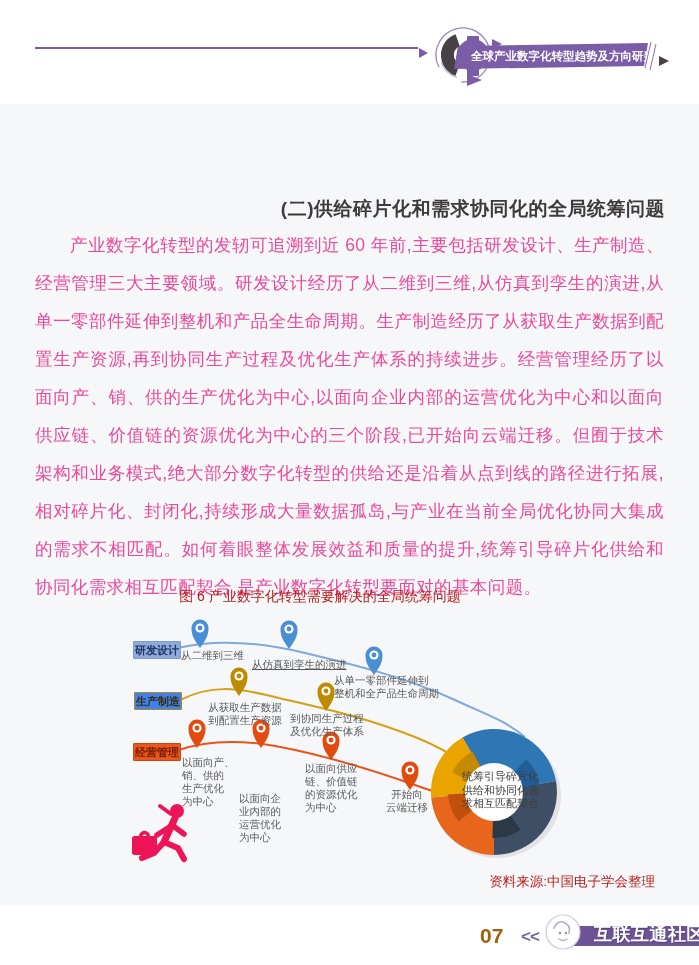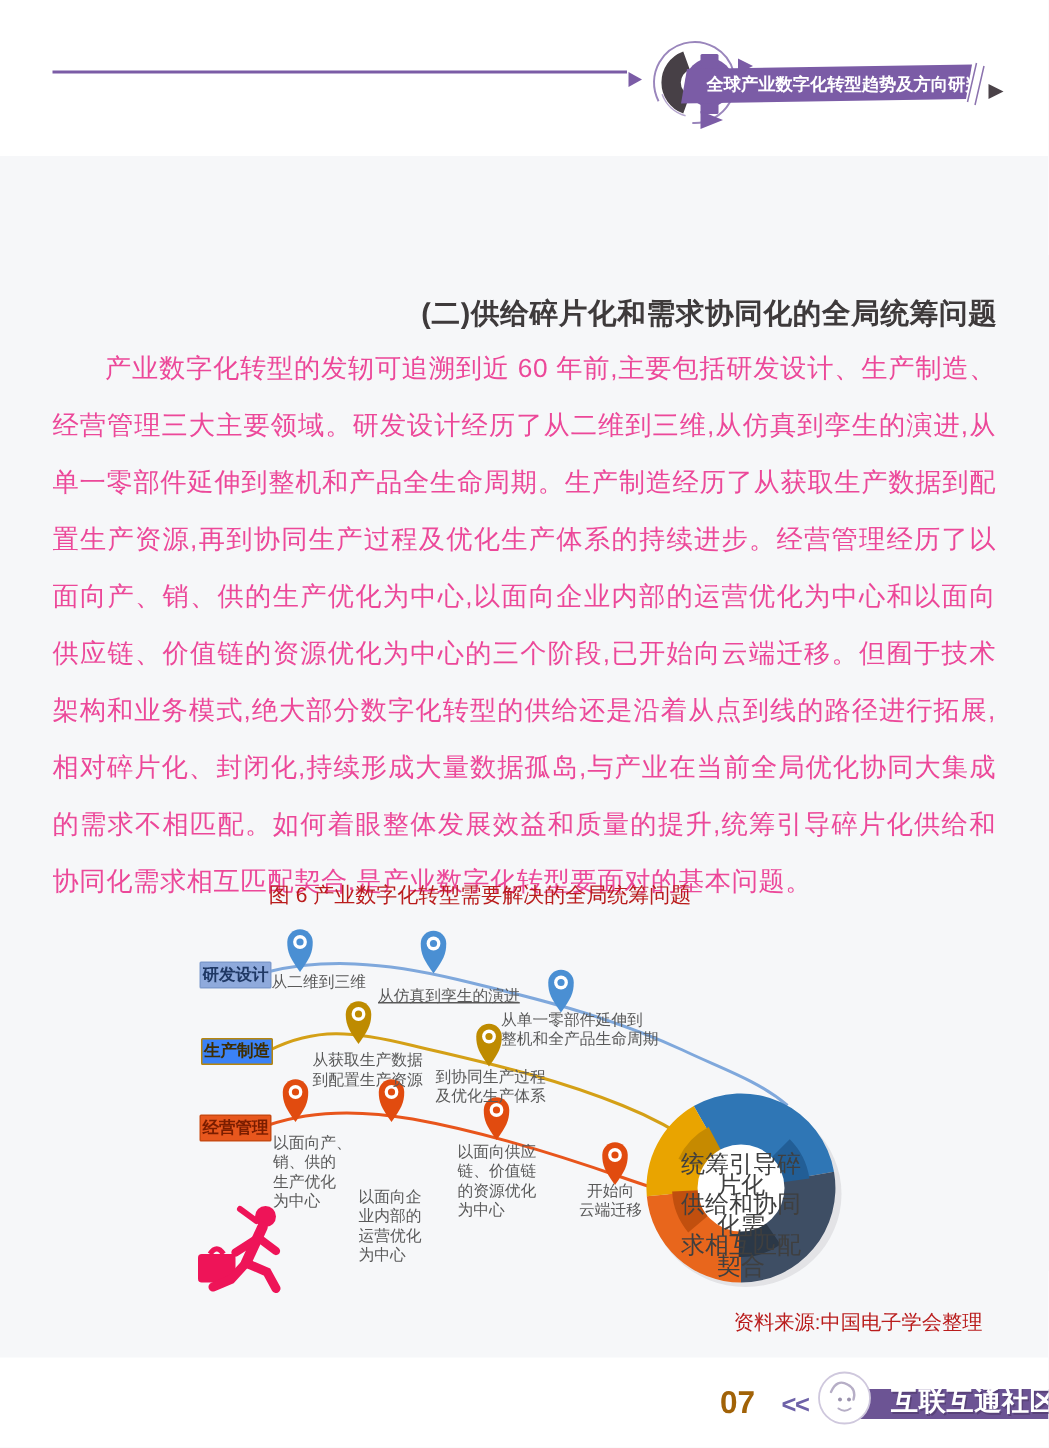--- a/index.html
+++ b/index.html
@@ -25,22 +25,22 @@
   .diagram{left:125px;top:615px;width:450px;height:255px;}
   .rowlabel{
     position:absolute;width:46px;height:16px;line-height:16px;text-align:center;
     font-size:11px;font-weight:bold;border-radius:1px;
   }
   .lbl-rd{left:8px;top:26px;background:#8FAADC;color:#1F3864;border:1px solid #7E9BCE;}
   .lbl-mf{left:9px;top:77px;background:#3b82f6;color:#3F2D00;border:1px solid #B8860B;}
   .lbl-om{left:8px;top:128px;background:#E8571D;color:#7A1D00;border:1px solid #C94A12;}
   .mst{position:absolute;font-size:10.5px;line-height:13px;color:#595959;white-space:pre-line;}
   .center-text{
-    position:absolute;left:324px;top:155px;width:90px;text-align:center;
-    font-size:16px;line-height:13.5px;color:#3F3F3F;white-space:pre-line;
+    position:absolute;left:324px;top:155px;width:90px;text-align:right;
+    font-size:11px;line-height:13.5px;color:#3F3F3F;white-space:pre-line;
   }
   
   .footer-page{left:480px;top:924px;font-size:21px;font-weight:bold;color:#a16207;}
   .footer-chev{left:521px;top:927px;font-size:17px;font-weight:bold;color:#6E62A8;letter-spacing:-1px;}
   .footer-banner{
     left:570px;top:926px;width:129px;height:20px;background:#6C5494;
   }
   .footer-banner-text{
     position:absolute;left:24px;top:-4px;width:110px;
     font-size:18px;font-weight:bold;color:#ffffff;letter-spacing:.5px;

